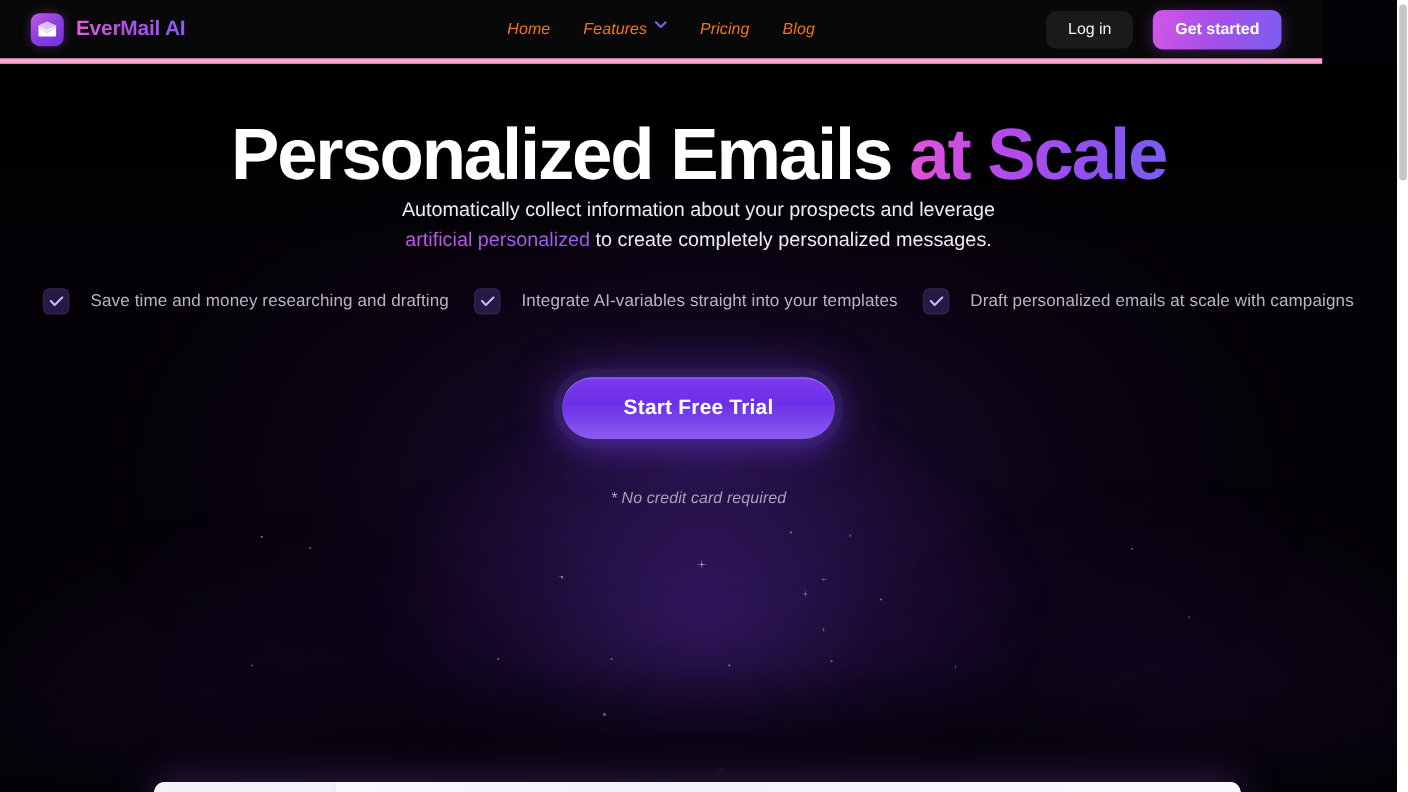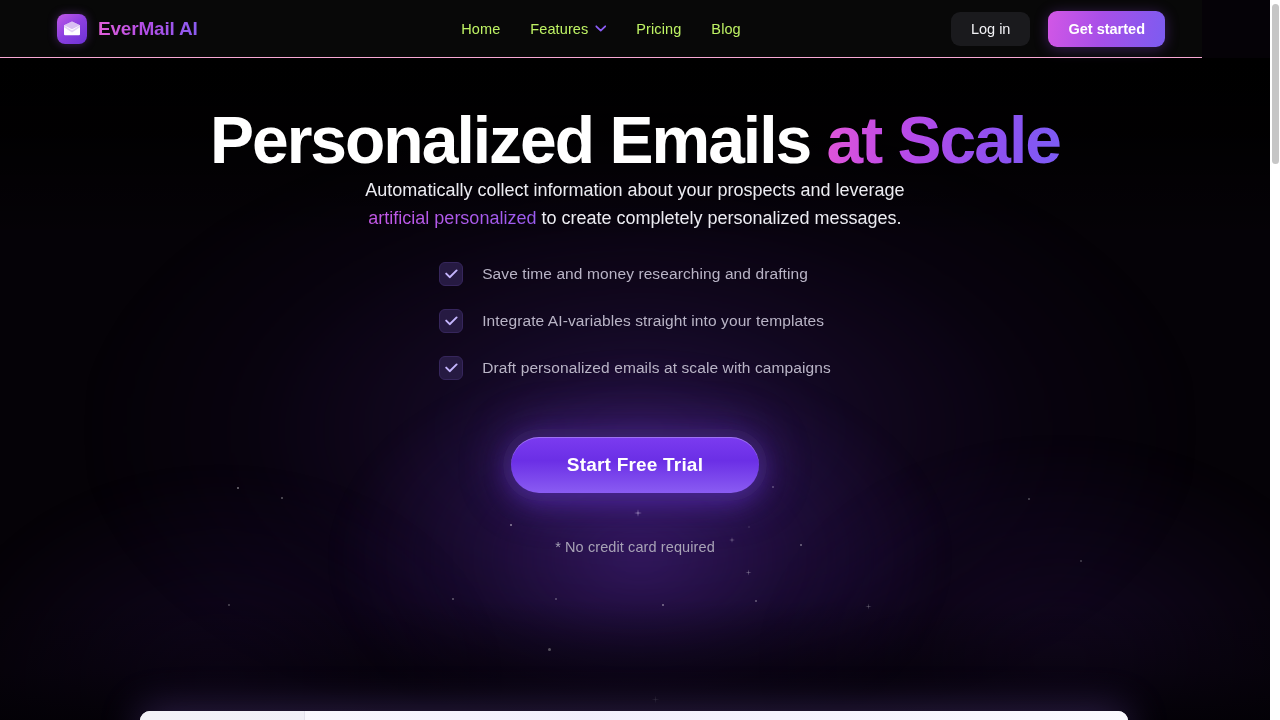--- a/index.html
+++ b/index.html
@@ -75,45 +75,44 @@
       radial-gradient(ellipse 50% 8% at 50% 50%, rgba(255,255,255,0.85), rgba(255,255,255,0) 70%),
       radial-gradient(ellipse 8% 50% at 50% 50%, rgba(255,255,255,0.85), rgba(255,255,255,0) 70%);
   }
 
   
   .navbar {
     position:absolute; left:0; top:0;
     width:1202px; height:58px;
     display:flex; align-items:center;
     background:#080808;
-    border-bottom:1px solid #f9a8d4;
+    border-bottom:5px solid #f9a8d4;
     z-index:20;
-    padding-left:29px;
   }
   .brand { display:flex; align-items:center; gap:11px; margin-left:28px; }
   .brand-mark {
     width:30px; height:30px; border-radius:8px;
     background:linear-gradient(140deg,#c159e8 0%,#8b3fe0 50%,#6d32d6 100%);
     display:flex; align-items:center; justify-content:center;
     box-shadow:0 0 10px rgba(160,80,230,0.35);
   }
   .brand-mark svg { display:block; }
   .brand-name {
     font-size:19px; font-weight:bold; letter-spacing:-0.2px;
     background:linear-gradient(90deg,#e05fd8 0%,#b44ee6 45%,#8a5cf0 100%);
     -webkit-background-clip:text; background-clip:text; color:transparent;
   }
 
   .nav-links {
     position:absolute; left:50%; transform:translateX(-50%);
     display:flex; align-items:center; gap:30px;
   }
   .nav-link {
-    font-size:14.5px; color:#bef264; letter-spacing:0.1px;
-    display:flex; align-items:center; gap:7px; cursor:pointer;
+    font-size:14.5px; color:#f97316; letter-spacing:0.1px;
+    display:flex; align-items:flex-start; gap:7px; cursor:pointer;font-style:italic;
   }
   .chev { display:block; }
 
   .nav-right {
     position:absolute; right:37px;
     display:flex; align-items:center; gap:18px;
   }
   .btn-login {
     font-size:14.5px; color:#f2f2f5;
     background:#1a1a1d; border:none; border-radius:9px;
@@ -149,21 +148,21 @@
   .subhead {
     font-size:18px; line-height:28px;
     color:#ececf2; text-align:center;
     max-width:620px;
   }
   .subhead .grad {
     background:linear-gradient(90deg,#c658e8 0%,#9b5cf0 100%);
     -webkit-background-clip:text; background-clip:text; color:transparent;
   }
 
-  .checklist { margin-top:30px; display:flex; flex-direction:column; gap:23px; }
+  .checklist { margin-top:30px; display:flex; flex-direction:row; gap:23px; }
   .check-item { display:flex; align-items:center; gap:19px; }
   .check-box {
     width:24px; height:24px; border-radius:6px;
     background:#261a42; border:1px solid #36265c;
     display:flex; align-items:center; justify-content:center;
     flex:none;
   }
   .check-label { font-size:15.5px; color:#b9b4c6; letter-spacing:0.1px; }
 
   .cta-wrap {
@@ -185,21 +184,21 @@
     letter-spacing:0.2px;
     padding:17px 56px;
     border:none; border-radius:32px;
     background:linear-gradient(180deg,#7b3bf0 0%,#6b2fe6 42%,#8a5cf2 100%);
     box-shadow:inset 0 1px 0 rgba(255,255,255,0.28),
                0 6px 24px rgba(100,46,220,0.5);
     cursor:pointer;
   }
   .cta-note {
     margin-top:22px;
-    font-size:14.5px; color:#a8a3b6; letter-spacing:0.1px;
+    font-size:14.5px; color:#a8a3b6; letter-spacing:0.1px;font-style:italic;
   }
 
   
   .app-preview {
     position:absolute;
     left:140px; top:711px;
     width:988px; height:40px;
     border-radius:10px 10px 0 0;
     background:#ffffff;
     box-shadow:0 -2px 40px rgba(150,110,235,0.30);

